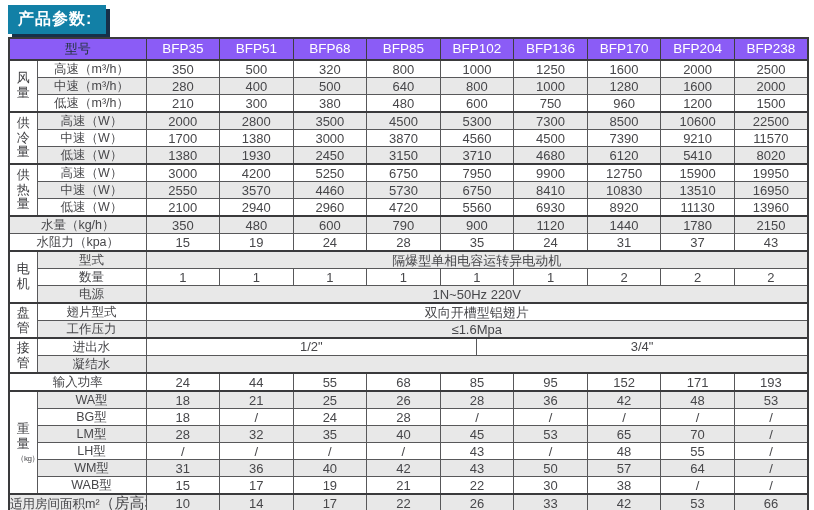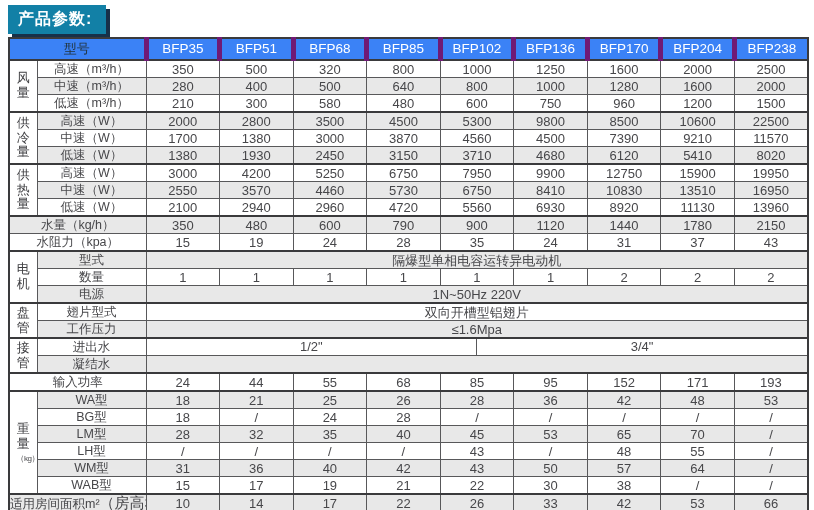--- a/index.html
+++ b/index.html
@@ -26,25 +26,25 @@
   col.c-group{width:28px;}
   col.c-label{width:109px;}
   td,th{
     border:1px solid #58585a;
     height:16px;line-height:15px;padding:0;
     text-align:center;vertical-align:middle;
     overflow:hidden;white-space:nowrap;
     font-weight:normal;
   }
   thead th{
-    background:#3b82f6;color:#ffffff;
+    background:#8b5cf6;color:#ffffff;
     height:20px;line-height:20px;font-size:13.5px;
     border:1px solid #3f3f41;
   }
-  thead th.model-h{border-left:5px solid #701a75;}
+  thead th.model-h{border-left:1px solid #701a75;}
   thead th.model-label{color:#22333c;font-size:13px;}
   th.group{
     background:#ffffff;font-size:13px;color:#3f3f42;
     word-break:break-all;line-height:1.15;
     padding:0 6px;white-space:normal;margin-top:12px;
   }
   th.group .gnote{
     display:block;font-size:8.5px;letter-spacing:-0.5px;
     color:#4a4a4d;white-space:nowrap;margin-top:2px;transform:scale(.95);
   }
@@ -114,37 +114,37 @@
         <td class="val">800</td>
         <td class="val">1000</td>
         <td class="val">1280</td>
         <td class="val">1600</td>
         <td class="val">2000</td>
       </tr>
       <tr class="sec-mid">
         <td class="label"><span>低速（m³/h）</span></td>
         <td class="val">210</td>
         <td class="val">300</td>
-        <td class="val">580</td>
+        <td class="val">380</td>
         <td class="val">480</td>
         <td class="val">600</td>
         <td class="val">750</td>
         <td class="val">960</td>
         <td class="val">1200</td>
         <td class="val">1500</td>
       </tr>
       <tr class="stripe sec-top">
         <th class="group" rowspan="3"><span>供冷量</span></th>
         <td class="label"><span>高速（W）</span></td>
         <td class="val">2000</td>
         <td class="val">2800</td>
         <td class="val">3500</td>
         <td class="val">4500</td>
         <td class="val">5300</td>
-        <td class="val">9800</td>
+        <td class="val">7300</td>
         <td class="val">8500</td>
         <td class="val">10600</td>
         <td class="val">22500</td>
       </tr>
       <tr class="sec-mid">
         <td class="label"><span>中速（W）</span></td>
         <td class="val">1700</td>
         <td class="val">1380</td>
         <td class="val">3000</td>
         <td class="val">3870</td>

